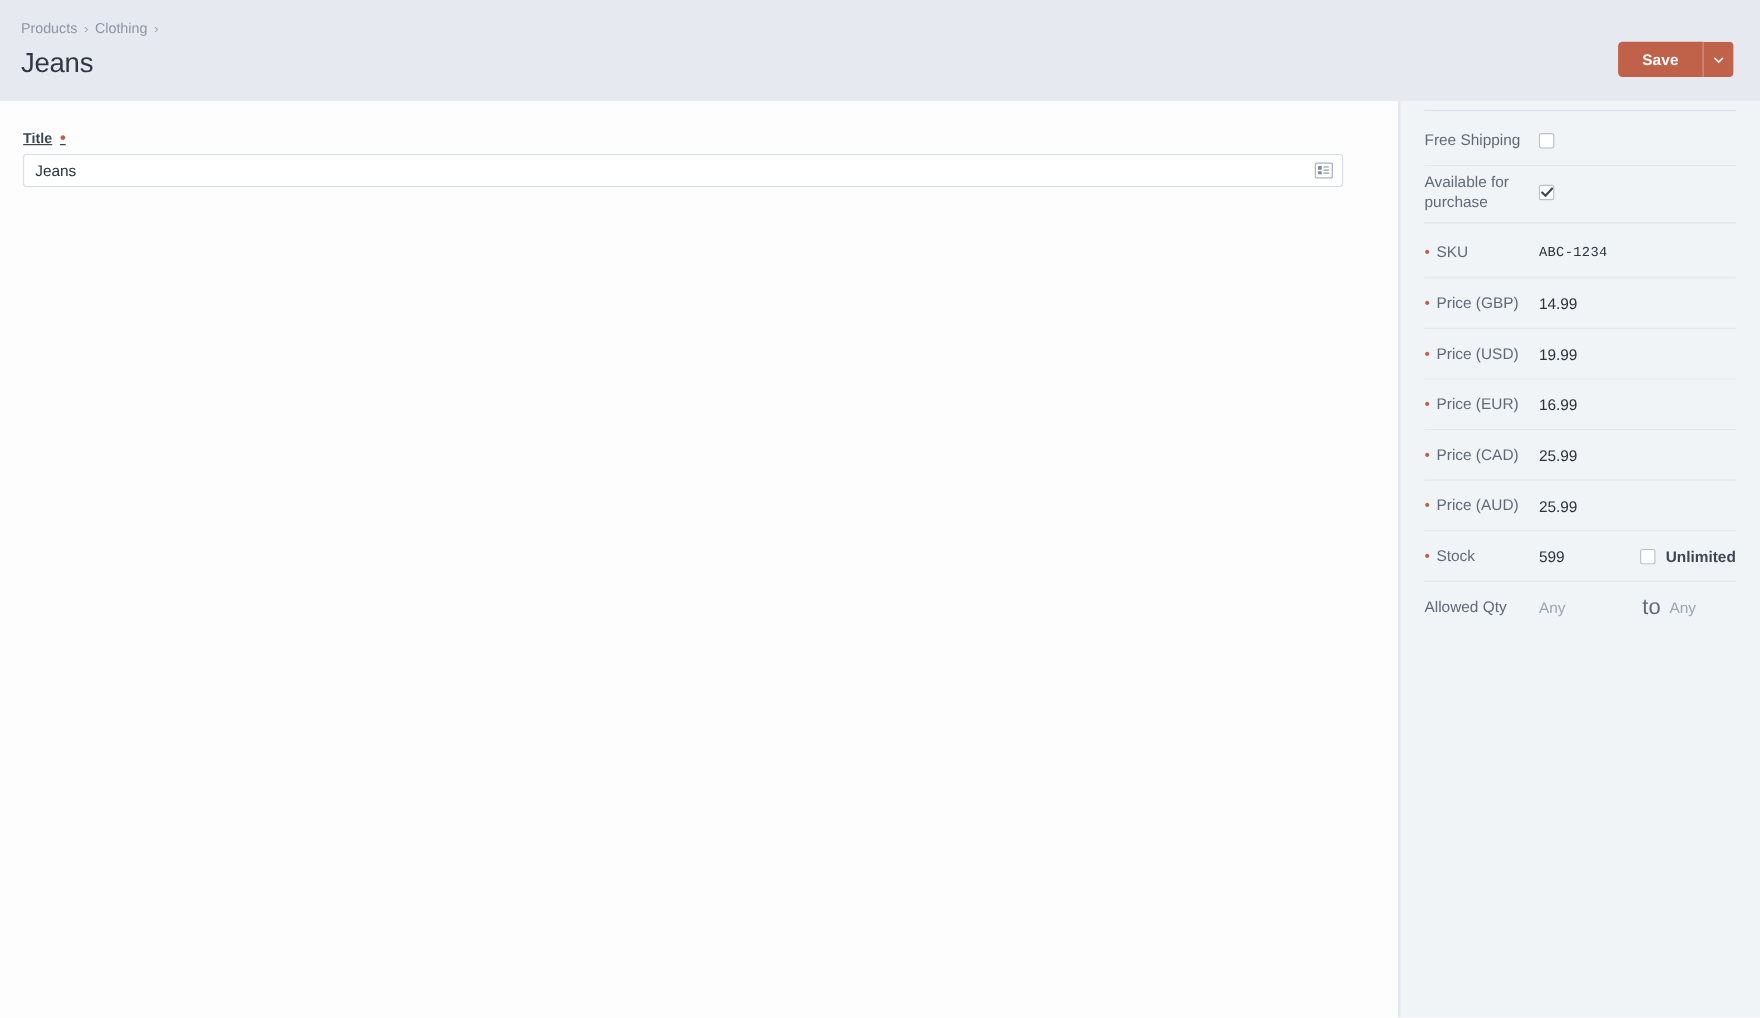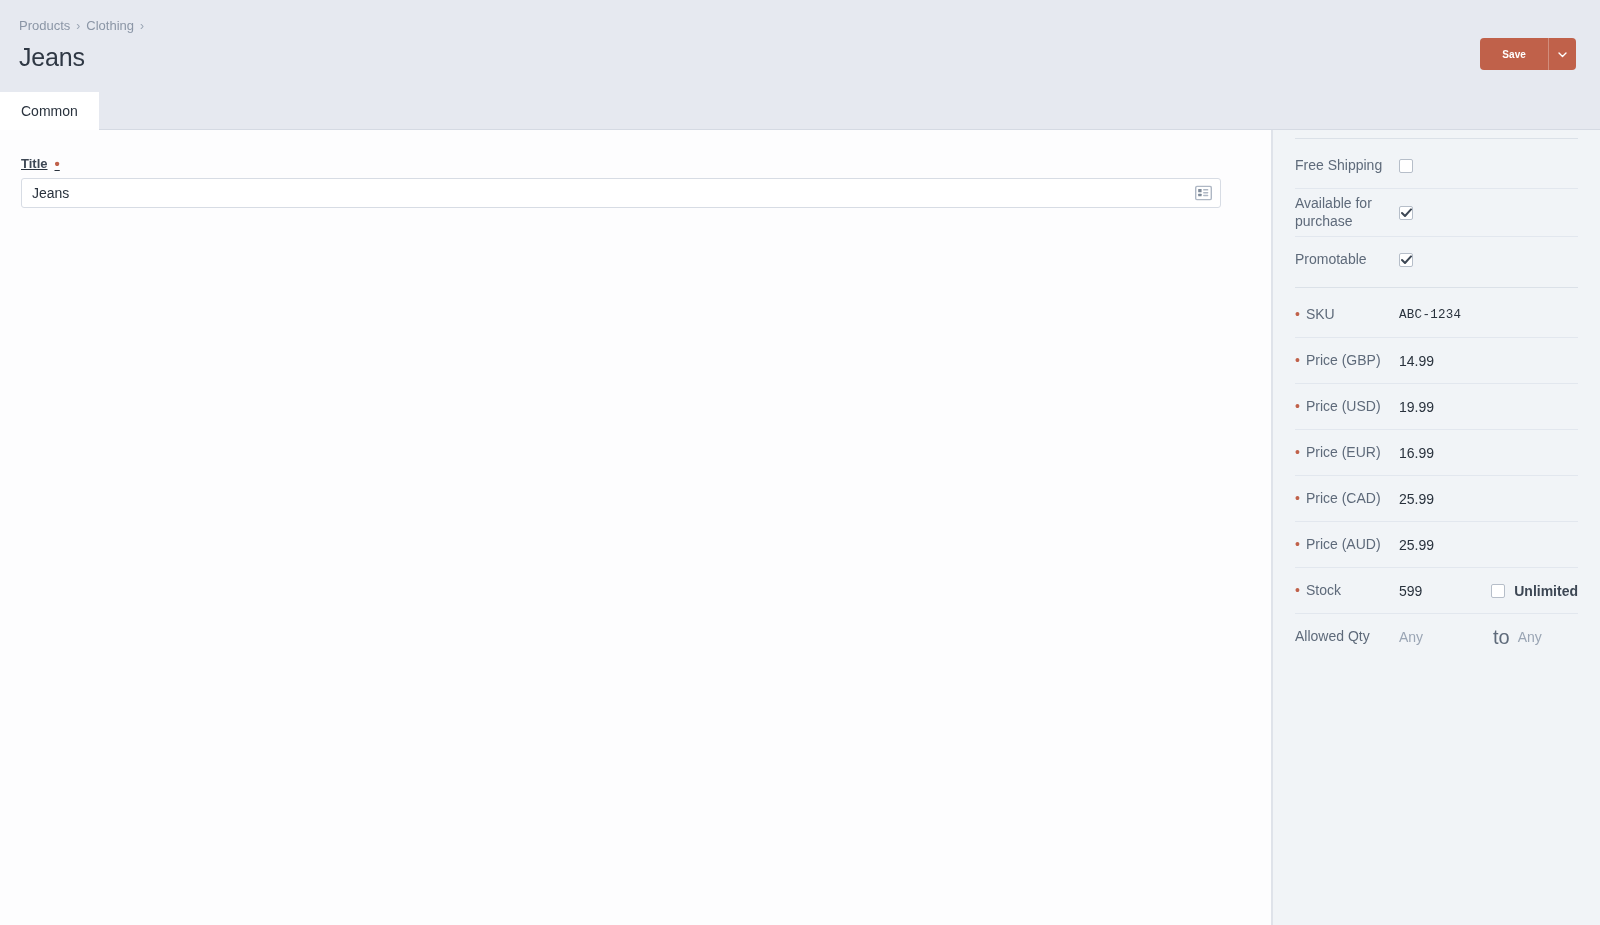--- a/index.html
+++ b/index.html
@@ -80,21 +80,21 @@
     margin-top: 20px;
   }
 
   .btn-group { display: flex; align-items: stretch; }
 
   .btn-save {
     background: #c0614a;
     color: #fff;
     border: none;
     font-family: inherit;
-    font-size: 10px;
+    font-size: 14px;
     font-weight: 700;
     padding: 0 22px;
     height: 32px;
     border-radius: 4px 0 0 4px;
     cursor: pointer;
     letter-spacing: 0.1px;
   }
   .btn-save-menu {
     background: #c0614a;
     color: #fff;
@@ -344,25 +344,20 @@
           <span>
             <svg width="11" height="11" viewBox="0 0 11 11" aria-hidden="true">
               <path d="M2 4 L5.5 7.5 L9 4" fill="none" stroke="#ffffff" stroke-width="1.4" stroke-linecap="round" stroke-linejoin="round"></path>
             </svg>
           </span>
         </button>
       </div>
     </div>
   </div>
 
-  <div class="tabbar dots">
-    <div class="tab active">
-      <span>Common</span>
-    </div>
-  </div>
 
   <div class="body">
 
     <div class="main dots">
 
       <div class="field">
         <div class="field-label">
           <span>Title</span>
           <span class="req-dot">•</span>
         </div>
@@ -410,32 +405,20 @@
           </div>
           <div class="side-value">
             <span class="cb">
               <svg width="11" height="10" viewBox="0 0 11 10" aria-hidden="true">
                 <path d="M1 5 L4 8 L10 1.4" fill="none" stroke="#3d4754" stroke-width="2" stroke-linecap="round" stroke-linejoin="round"></path>
               </svg>
             </span>
           </div>
         </div>
 
-        <div class="side-row">
-          <div class="side-label">
-            <span class="lbl-text">Promotable</span>
-          </div>
-          <div class="side-value">
-            <span class="cb">
-              <svg width="11" height="10" viewBox="0 0 11 10" aria-hidden="true">
-                <path d="M1 5 L4 8 L10 1.4" fill="none" stroke="#3d4754" stroke-width="2" stroke-linecap="round" stroke-linejoin="round"></path>
-              </svg>
-            </span>
-          </div>
-        </div>
 
       </div>
 
       <div class="side-group">
 
         <div class="side-row">
           <div class="side-label">
             <span class="req-dot">•</span>
             <span class="lbl-text">SKU</span>
           </div>

